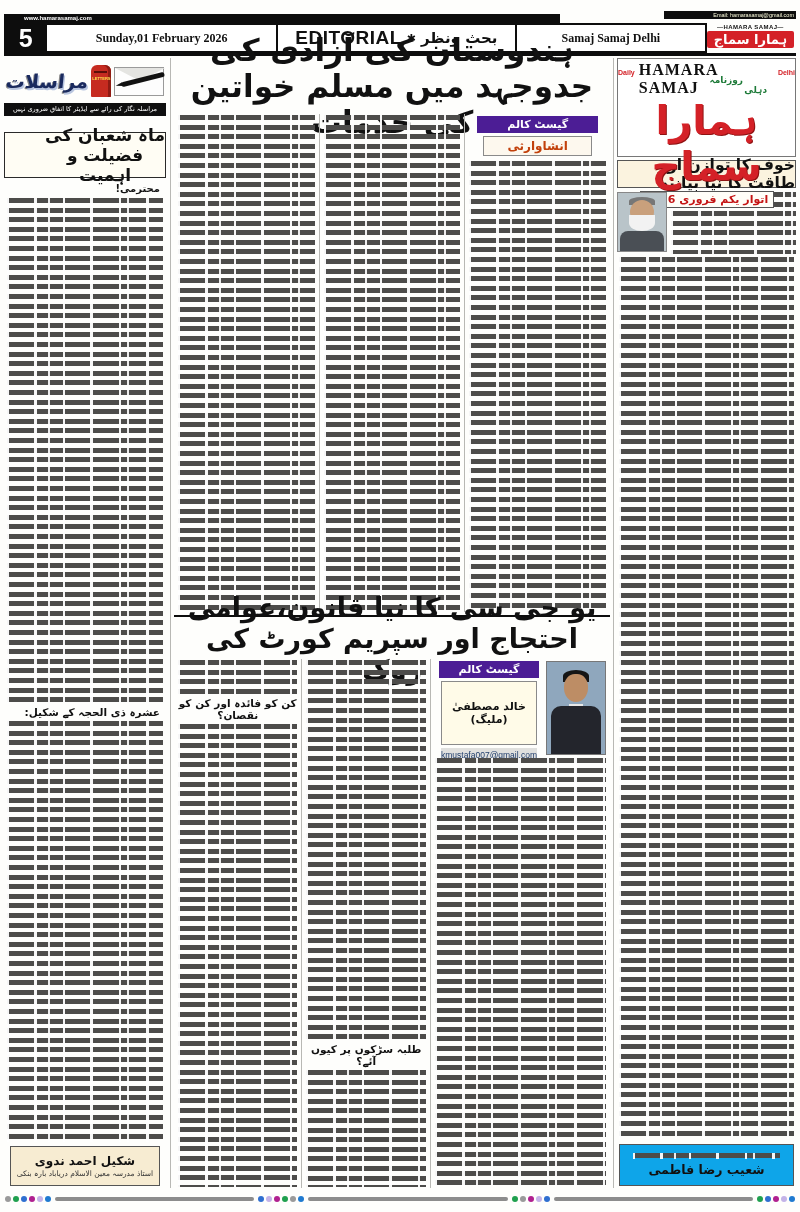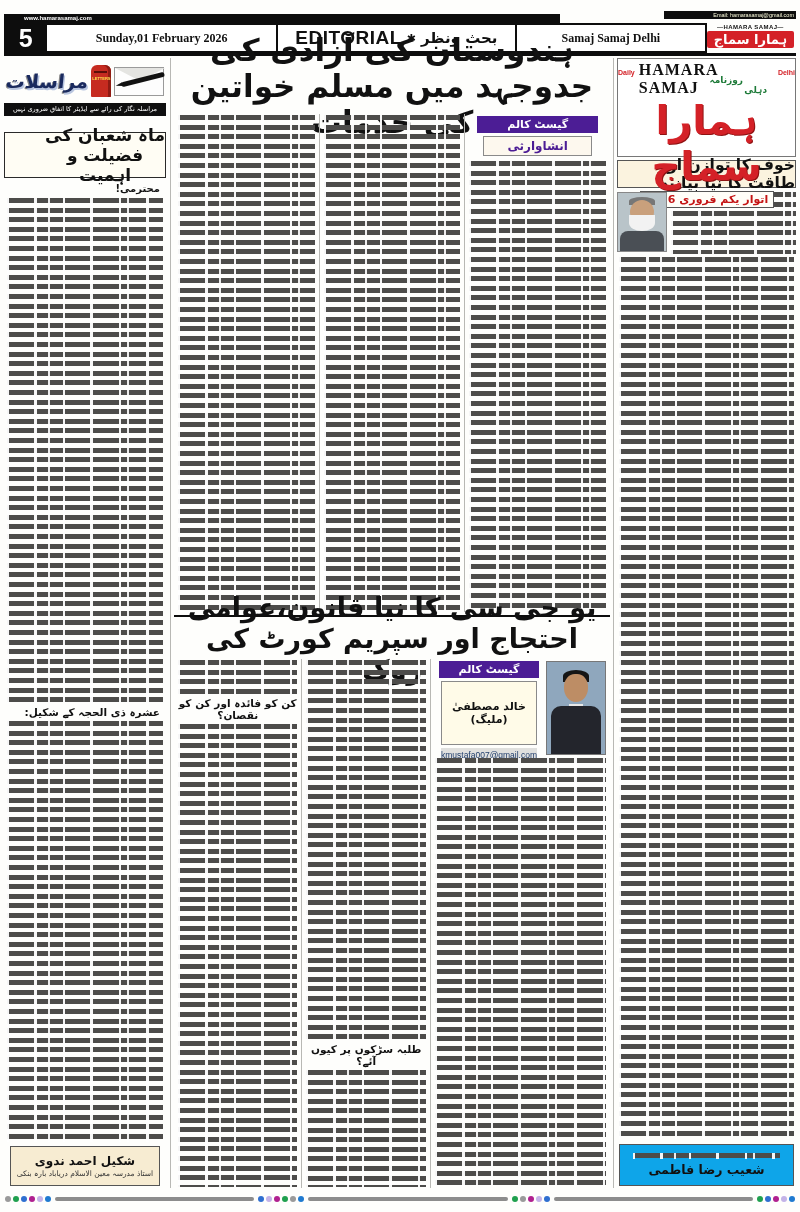--- a/index.html
+++ b/index.html
@@ -70,21 +70,21 @@
   
   .col-mid{position:absolute;left:170px;width:436px;top:0;bottom:0;display:flex;flex-direction:column;}
   .a1-hl{height:56px;display:flex;align-items:center;justify-content:center;
          font-size:31px;font-weight:bold;text-align:center;}
   .cols{display:flex;}
   .a1-body{height:498px;}
   .cols .tcol{flex:1;padding:0 4px;display:flex;flex-direction:column;}
   .cols .tcol + .tcol{border-left:1px solid #b8b8b4;}
   .glabel{background:#4c1d95;color:#fff;font-size:11px;font-weight:bold;text-align:center;
           padding:2px 0;margin:2px 8px 3px 8px;}
-  .a1-author{border:1px solid #8a8a8a;background:#fdf8ee;color:#4c1d95;font-size:12px;font-weight:bold;
+  .a1-author{border:1px solid #8a8a8a;background:#fdf8ee;color:#c2410c;font-size:12px;font-weight:bold;
              text-align:center;padding:2px 0;margin:0 14px 4px 14px;}
   .gfill{flex:1;margin:1px 0;}
   .mid-div{height:2px;background:#0d0d0d;margin:3px 0 0 0;}
   .a2-hl{height:42px;display:flex;align-items:center;justify-content:center;
          font-size:27px;font-weight:bold;text-align:center;}
   .a2-body{flex:1;}
   .guestpanel{display:flex;flex-direction:row-reverse;gap:3px;margin:2px 0 4px 0;height:92px;}
   .gp-photo{width:58px;height:92px;background:#8fa7bd;position:relative;overflow:hidden;border:1px solid #777;}
   .gp-photo .head{position:absolute;left:17px;top:12px;width:24px;height:28px;background:#bd8d65;border-radius:45% 45% 50% 50%;}
   .gp-photo .hair{position:absolute;left:16px;top:8px;width:26px;height:12px;background:#151515;border-radius:50% 50% 0 0;}

